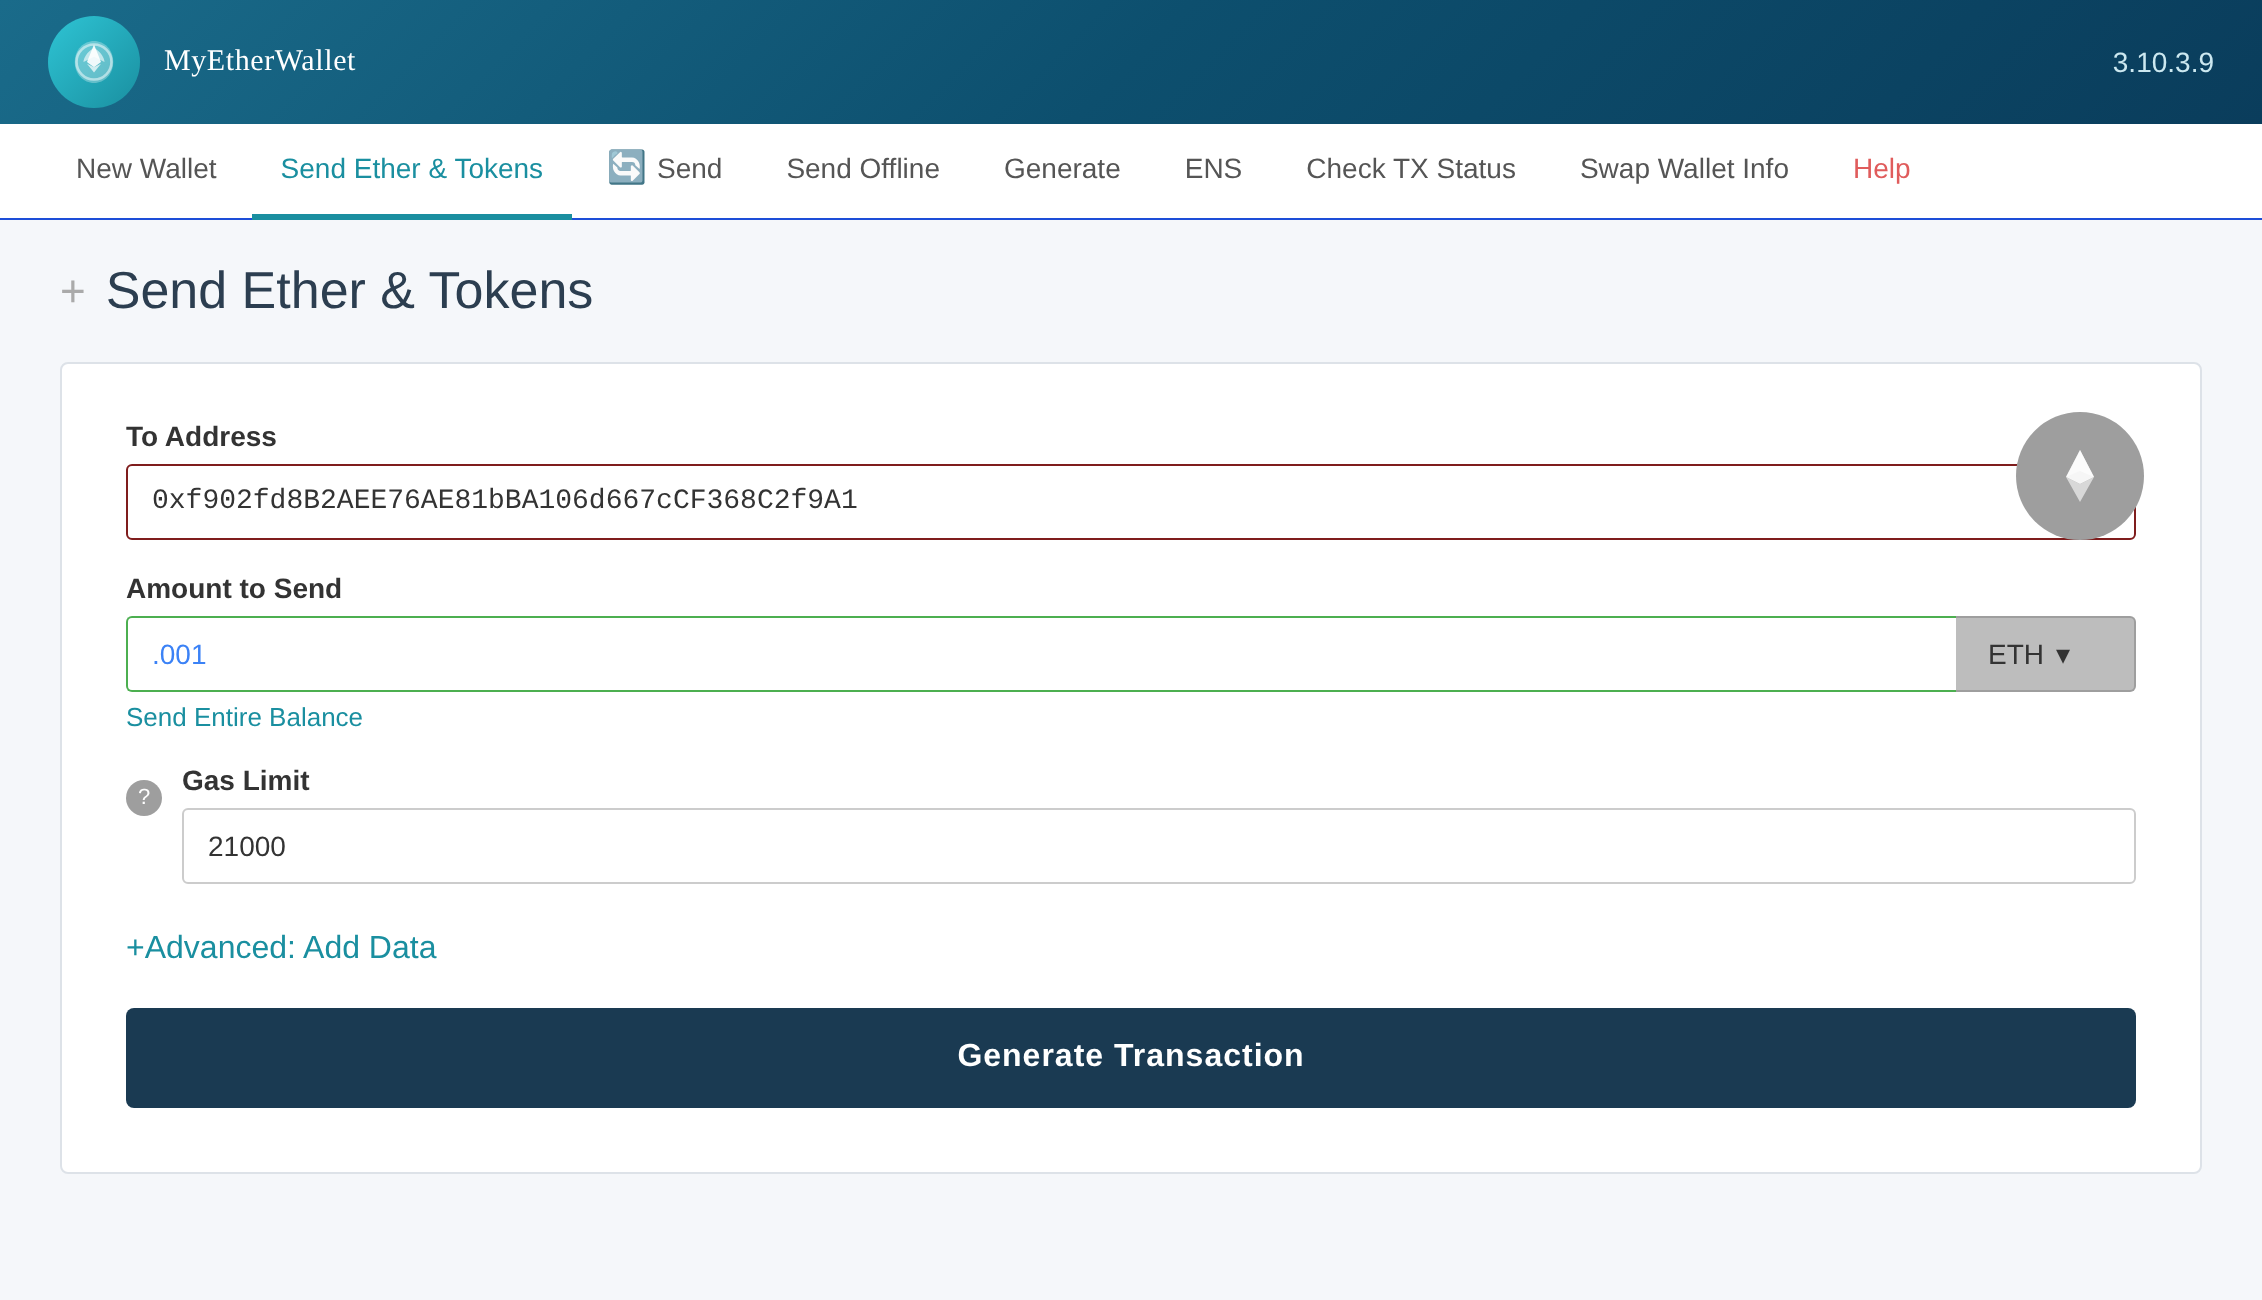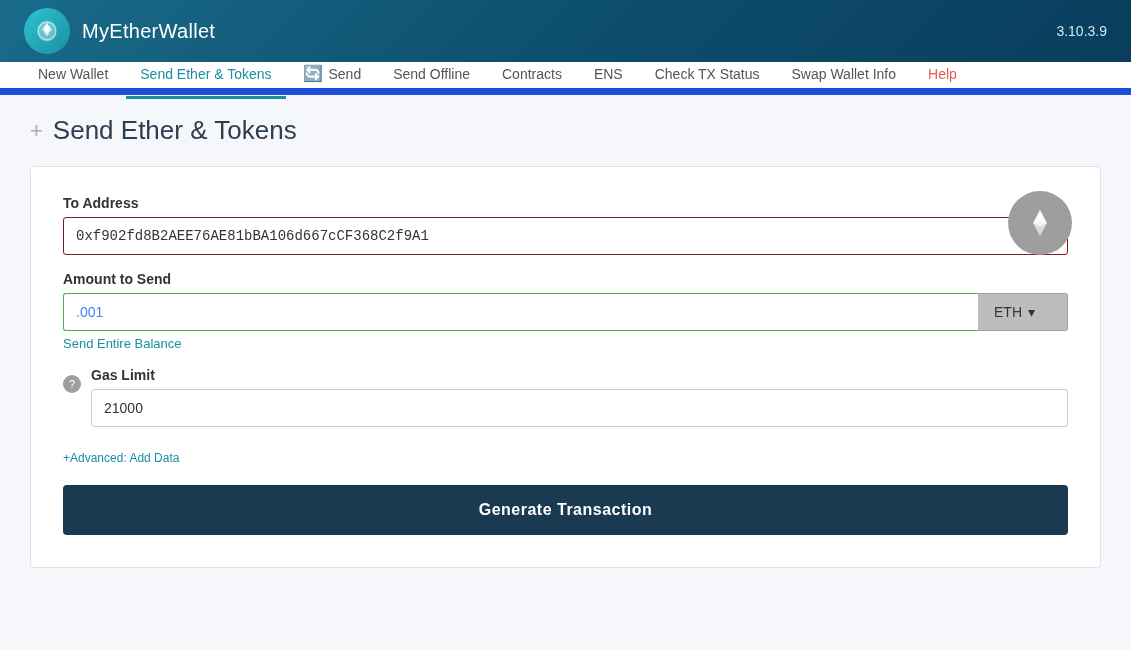--- a/index.html
+++ b/index.html
@@ -36,38 +36,39 @@
       align-items: center;
       justify-content: center;
       flex-shrink: 0;
     }
     .logo-circle svg {
       width: 28px;
       height: 28px;
     }
     .app-name {
       color: #fff;
-      font-size: 20px;
+      font-size: 15px;
       font-weight: 500;
       letter-spacing: 0.3px;
+      font-family: Liberation Serif, serif;
     }
     .version {
       color: #cce8f0;
       font-size: 14px;
       font-weight: 400;
     }
 
     
     .nav {
       background: #fff;
-      border-bottom: 7px solid #1d4ed8;
+      border-bottom: 1px solid #1d4ed8;
       display: flex;
       align-items: center;
       padding: 0 24px;
-      height: 33px;
+      height: 48px;
       gap: 4px;
     }
     .nav-item {
       padding: 12px 14px;
       font-size: 14px;
       color: #555;
       cursor: pointer;
       text-decoration: none;
       border-bottom: 3px solid transparent;
       display: flex;
@@ -217,21 +218,21 @@
       width: 100%;
       border: 1px solid #ccc;
       border-radius: 3px;
       padding: 10px 12px;
       font-size: 14px;
       color: #333;
       outline: none;
     }
     .advanced-link {
       color: #1a8fa0;
-      font-size: 12px;
+      font-size: 16px;
       cursor: pointer;
       text-decoration: none;
       display: inline-block;
       margin-top: 8px;
       margin-bottom: 20px;
     }
 
     .generate-btn {
       width: 100%;
       background: #1a3a52;
@@ -265,21 +266,21 @@
 </header>
 
 <nav class="nav">
   <a class="nav-item">New Wallet</a>
   <a class="nav-item active">Send Ether &amp; Tokens</a>
   <a class="nav-item">
     <span class="swap-icon">🔄</span>
     <span>Send</span>
   </a>
   <a class="nav-item">Send Offline</a>
-  <a class="nav-item">Contracts</a>
+  <a class="nav-item">Generate</a>
   <a class="nav-item">ENS</a>
   <a class="nav-item">Check TX Status</a>
   <a class="nav-item">Swap Wallet Info</a>
   <a class="nav-item help">Help</a>
 </nav>
 
 <main class="main">
   <div class="page-header">
     <span class="page-title-plus">+</span>
     <h1 class="page-title">Send Ether &amp; Tokens</h1>

